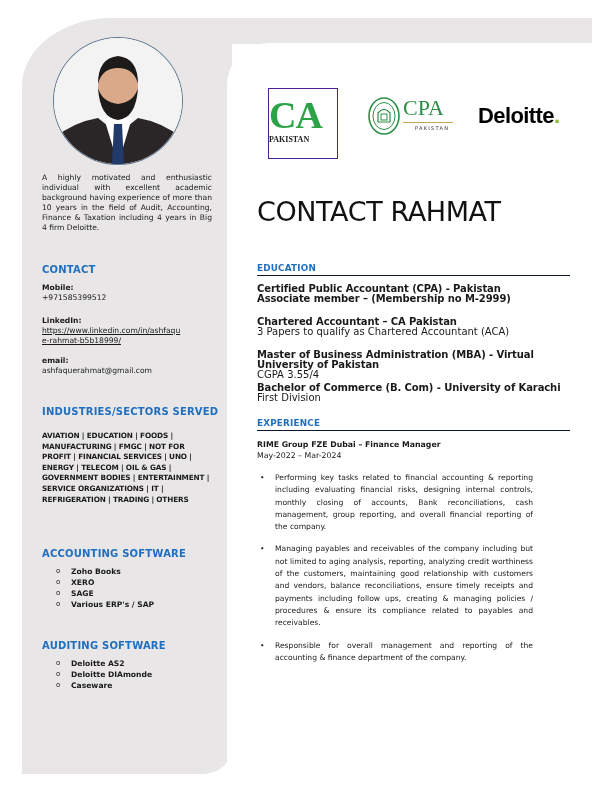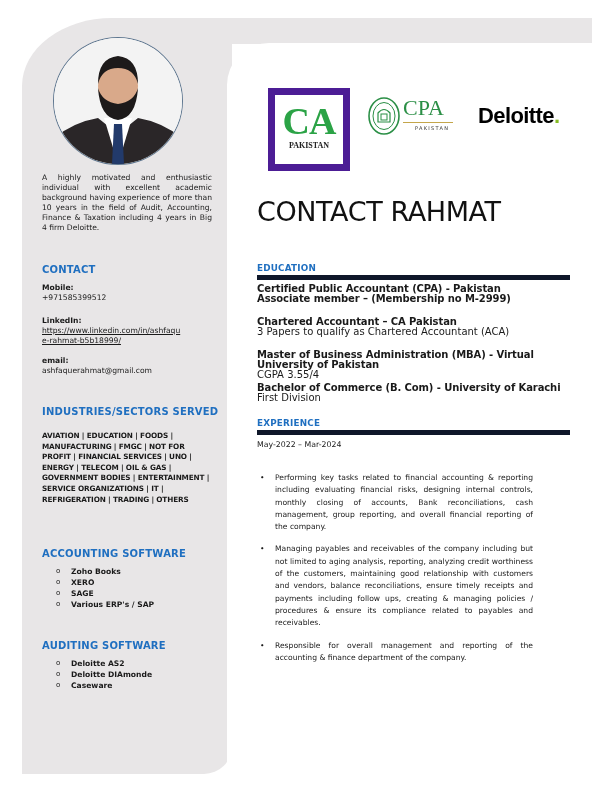--- a/index.html
+++ b/index.html
@@ -49,21 +49,21 @@
     position: absolute; left: 42px; top: 431px; width: 170px;
     font-size: 7.3px; line-height: 10.6px; font-weight: bold; letter-spacing: -0.15px;
   }
   .soft-list { position: absolute; left: 56px; margin: 0; padding: 0; list-style: none; font-size: 7.6px; font-weight: bold; line-height: 11px; }
   .soft-list li { position: relative; padding-left: 15px; }
   .soft-list li .b { position: absolute; left: 0; top: 0; font-weight: normal; font-size: 7px; }
 
   
   .logo-ca {
     position: absolute; left: 268px; top: 88px; width: 68px; height: 69px;
-    border: 7px solid #4c1d95; background: #fff; text-align: center;
+    border: 1px solid #4c1d95; background: #fff; text-align: left;
     font-family: "Liberation Serif", serif;
   }
   .logo-ca .big { color: #2ba346; font-size: 38px; font-weight: bold; line-height: 36px; margin-top: 8px; letter-spacing: -1px; }
   .logo-ca .small { font-size: 8px; font-weight: bold; color: #222; margin-top: 2px; }
   .logo-cpa { position: absolute; left: 367px; top: 95px; width: 88px; height: 42px; }
   .logo-cpa .seal { position: absolute; left: 0; top: 1px; width: 34px; height: 40px; }
   .logo-cpa .word { position: absolute; left: 36px; top: 1px; font-family: "Liberation Serif", serif; font-size: 22px; color: #2b8f46; line-height: 24px; }
   .logo-cpa .rule { position: absolute; left: 36px; top: 27px; width: 50px; height: 1px; background: #c4a64b; }
   .logo-cpa .sub { position: absolute; left: 48px; top: 30px; font-size: 5px; letter-spacing: 1.3px; color: #333; }
   .logo-deloitte {
@@ -74,21 +74,21 @@
 
   
   .name {
     position: absolute; left: 257px; top: 196px; font-size: 27px; font-weight: normal;
     font-family: "DejaVu Sans", sans-serif; color: #111; letter-spacing: -0.4px;
   }
 
   
   .main-h {
     position: absolute; left: 257px; width: 313px; font-size: 8.8px; font-weight: bold;
-    color: #1f6fc0; border-bottom: 5px solid #0f172a; padding-bottom: 2px; letter-spacing: 0.2px;
+    color: #1f6fc0; border-bottom: 1px solid #0f172a; padding-bottom: 2px; letter-spacing: 0.2px;
   }
   .edu { position: absolute; left: 257px; width: 320px; font-size: 10px; line-height: 10px; }
   .edu .t { font-weight: bold; letter-spacing: -0.1px; }
   .exp-head { position: absolute; left: 257px; top: 439px; font-size: 7.8px; line-height: 11px; }
   .exp-head .t { font-weight: bold; }
   .exp-list { position: absolute; left: 257px; top: 472px; width: 276px; margin: 0; padding: 0; list-style: none; font-size: 7.6px; line-height: 12.3px; }
   .exp-list li { position: relative; padding-left: 18px; text-align: justify; margin-bottom: 10px; }
   .exp-list li .b { position: absolute; left: 3px; top: 0; }
 </style>
 </head>
@@ -179,19 +179,20 @@
   <div class="t">Master of Business Administration (MBA) - Virtual University of Pakistan</div>
   <div>CGPA 3.55/4</div>
 </div>
 <div class="edu" style="top:383px;">
   <div class="t">Bachelor of Commerce (B. Com) - University of Karachi</div>
   <div>First Division</div>
 </div>
 
 <div class="main-h" style="top:418px;">EXPERIENCE</div>
 <div class="exp-head">
+  <div class="t">RIME Group FZE Dubai – Finance Manager</div>
   <div>May-2022 – Mar-2024</div>
 </div>
 <ul class="exp-list">
   <li><span class="b">•</span><span>Performing key tasks related to financial accounting &amp; reporting including evaluating financial risks, designing internal controls, monthly closing of accounts, Bank reconciliations, cash management, group reporting, and overall financial reporting of the company.</span></li>
   <li><span class="b">•</span><span>Managing payables and receivables of the company including but not limited to aging analysis, reporting, analyzing credit worthiness of the customers, maintaining good relationship with customers and vendors, balance reconciliations, ensure timely receipts and payments including follow ups, creating &amp; managing policies / procedures &amp; ensure its compliance related to payables and receivables.</span></li>
   <li><span class="b">•</span><span>Responsible for overall management and reporting of the accounting &amp; finance department of the company.</span></li>
 </ul>
 
 </body></html>

